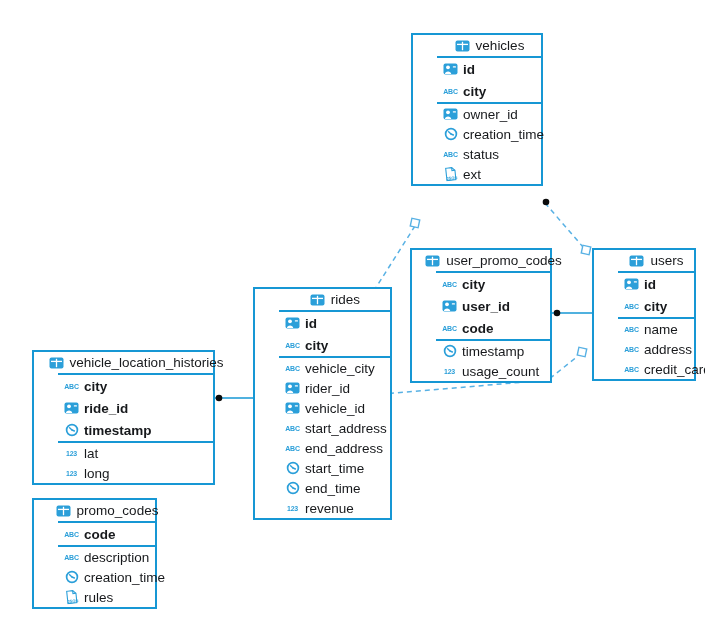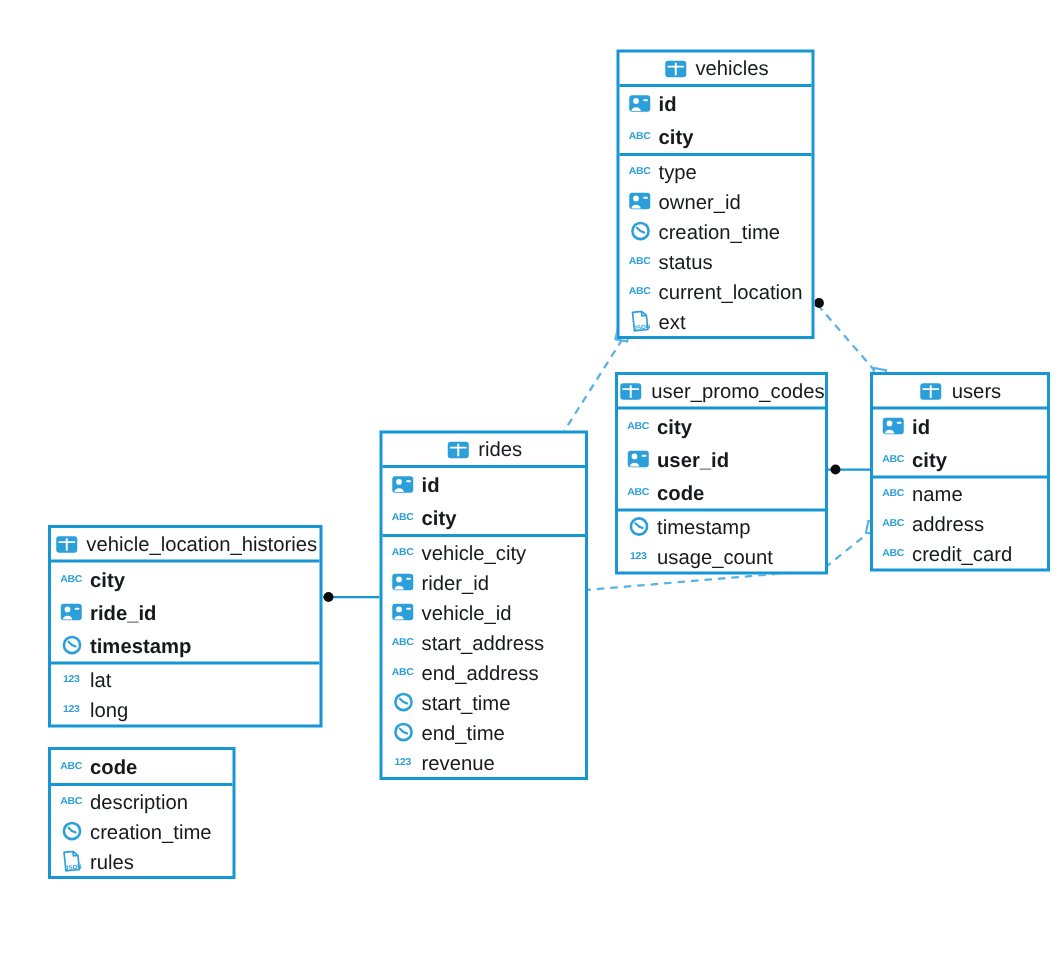--- a/index.html
+++ b/index.html
@@ -1,20 +1,20 @@
 <!DOCTYPE html>
 <html><head>
 <meta charset="utf-8">
 <style>
   html,body{margin:0;padding:0;background:#fff;}
   #canvas{position:relative;width:705px;height:636px;background:#ffffff;
     font-family:"Liberation Sans",sans-serif;overflow:hidden;}
   #connector-layer{position:absolute;left:0;top:0;width:705px;height:636px;}
   .table{position:absolute;box-sizing:border-box;background:#ffffff;
-    border:2px solid #1697d4;color:#17191c;}
+    border:2px solid #1697d4;color:#17191c;padding-left:24px;}
   .table-header{display:flex;align-items:center;justify-content:center;gap:5px;
     height:21px;border-bottom:2px solid #1697d4;font-size:13.5px;}
   .row{display:flex;align-items:center;gap:4px;padding-left:5px;height:20px;
     font-size:13.5px;white-space:nowrap;}
   .row.key{height:22px;font-weight:bold;}
   .section-sep{height:0;border-top:2px solid #1697d4;}
   .icon{display:inline-flex;align-items:center;justify-content:center;
     width:17px;min-width:17px;height:14px;}
   .tlabel{font-size:7px;font-weight:bold;color:#2b9fd9;letter-spacing:-0.2px;
     font-family:"Liberation Sans",sans-serif;transform:scaleY(0.95);}
@@ -75,26 +75,20 @@
       </div>
       <div class="row key">
         <span class="icon">
           <span class="tlabel">ABC</span>
         </span>
         <span>city</span>
       </div>
       <div class="section-sep"></div>
       <div class="row">
         <span class="icon">
-          <span class="tlabel">ABC</span>
-        </span>
-        <span>type</span>
-      </div>
-      <div class="row">
-        <span class="icon">
           <svg width="15" height="12" viewBox="0 0 15 12">
             <rect x="0.5" y="0.5" width="14" height="11" rx="2" fill="#2b9fd9"></rect>
             <circle cx="5" cy="4.3" r="1.9" fill="#fff"></circle>
             <path d="M1.9 11 C1.9 7.6 8.2 7.6 8.2 11 Z" fill="#fff"></path>
             <rect x="9.8" y="3.2" width="3.2" height="1.3" rx="0.6" fill="#fff"></rect>
           </svg>
         </span>
         <span>owner_id</span>
       </div>
       <div class="row">
@@ -105,26 +99,20 @@
             <path d="M7 7 L9.4 8" stroke="#2b9fd9" stroke-width="1.4" stroke-linecap="round"></path>
           </svg>
         </span>
         <span>creation_time</span>
       </div>
       <div class="row">
         <span class="icon">
           <span class="tlabel">ABC</span>
         </span>
         <span>status</span>
-      </div>
-      <div class="row">
-        <span class="icon">
-          <span class="tlabel">ABC</span>
-        </span>
-        <span>current_location</span>
       </div>
       <div class="row">
         <span class="icon">
           <svg class="json-tilt" width="13" height="14" viewBox="0 0 13 14">
             <path d="M2.3 0.8 H8.3 L11.3 3.8 V13.2 H2.3 Z" fill="#fff" stroke="#2b9fd9" stroke-width="1.1"></path>
             <path d="M8.3 0.8 L8.3 3.8 L11.3 3.8" fill="none" stroke="#2b9fd9" stroke-width="1.1"></path>
             <text x="1.9" y="12.6" font-size="4.1" font-weight="bold" fill="#2b9fd9" font-family="Liberation Sans, sans-serif">JSON</text>
           </svg>
         </span>
         <span>ext</span>
@@ -176,21 +164,21 @@
         </span>
         <span>timestamp</span>
       </div>
       <div class="row">
         <span class="icon">
           <span class="tlabel">123</span>
         </span>
         <span>usage_count</span>
       </div>
     </div>
-    <div class="table" style="left: 580px; top: 248px; width: 120px; text-align: right;">
+    <div class="table" style="left: 592px; top: 248px; width: 104px; text-align: right;">
       <div class="table-header">
         <span class="icon">
           <svg width="15" height="12" viewBox="0 0 15 12">
             <rect x="0.5" y="0.5" width="14" height="11" rx="2" fill="#2b9fd9"></rect>
             <line x1="2" y1="4.4" x2="13" y2="4.4" stroke="#fff" stroke-width="1.3"></line>
             <line x1="7.5" y1="1.8" x2="7.5" y2="10.2" stroke="#fff" stroke-width="1.3"></line>
             <line x1="2" y1="1.8" x2="13" y2="1.8" stroke="#fff" stroke-width="0.01"></line>
           </svg>
         </span>
         <span>users</span>
@@ -376,20 +364,31 @@
         <span>lat</span>
       </div>
       <div class="row">
         <span class="icon">
           <span class="tlabel">123</span>
         </span>
         <span>long</span>
       </div>
     </div>
     <div class="table" style="left: 32px; top: 498px; width: 125px;">
+      <div class="table-header">
+        <span class="icon">
+          <svg width="15" height="12" viewBox="0 0 15 12">
+            <rect x="0.5" y="0.5" width="14" height="11" rx="2" fill="#2b9fd9"></rect>
+            <line x1="2" y1="4.4" x2="13" y2="4.4" stroke="#fff" stroke-width="1.3"></line>
+            <line x1="7.5" y1="1.8" x2="7.5" y2="10.2" stroke="#fff" stroke-width="1.3"></line>
+            <line x1="2" y1="1.8" x2="13" y2="1.8" stroke="#fff" stroke-width="0.01"></line>
+          </svg>
+        </span>
+        <span>promo_codes</span>
+      </div>
       <div class="row key">
         <span class="icon">
           <span class="tlabel">ABC</span>
         </span>
         <span>code</span>
       </div>
       <div class="section-sep"></div>
       <div class="row">
         <span class="icon">
           <span class="tlabel">ABC</span>

